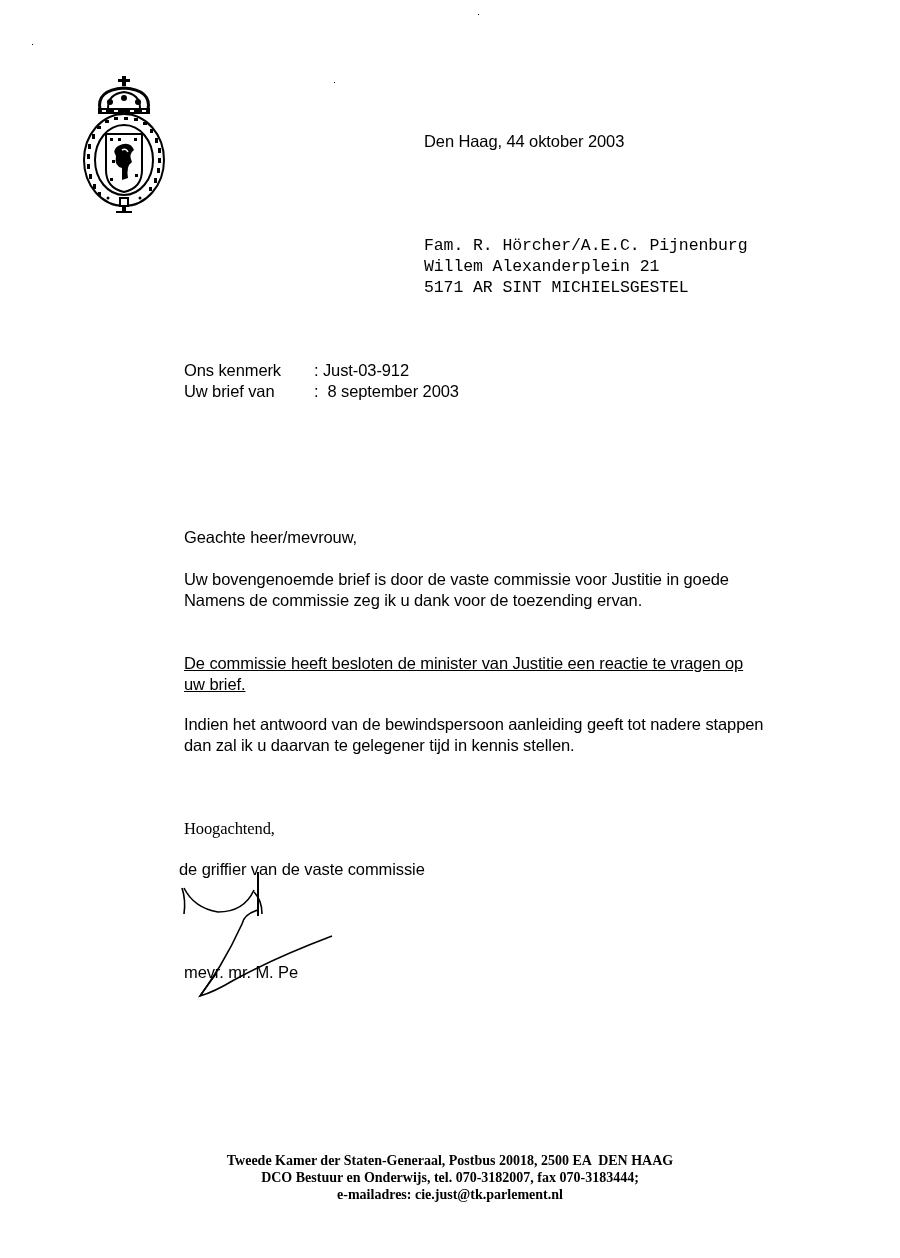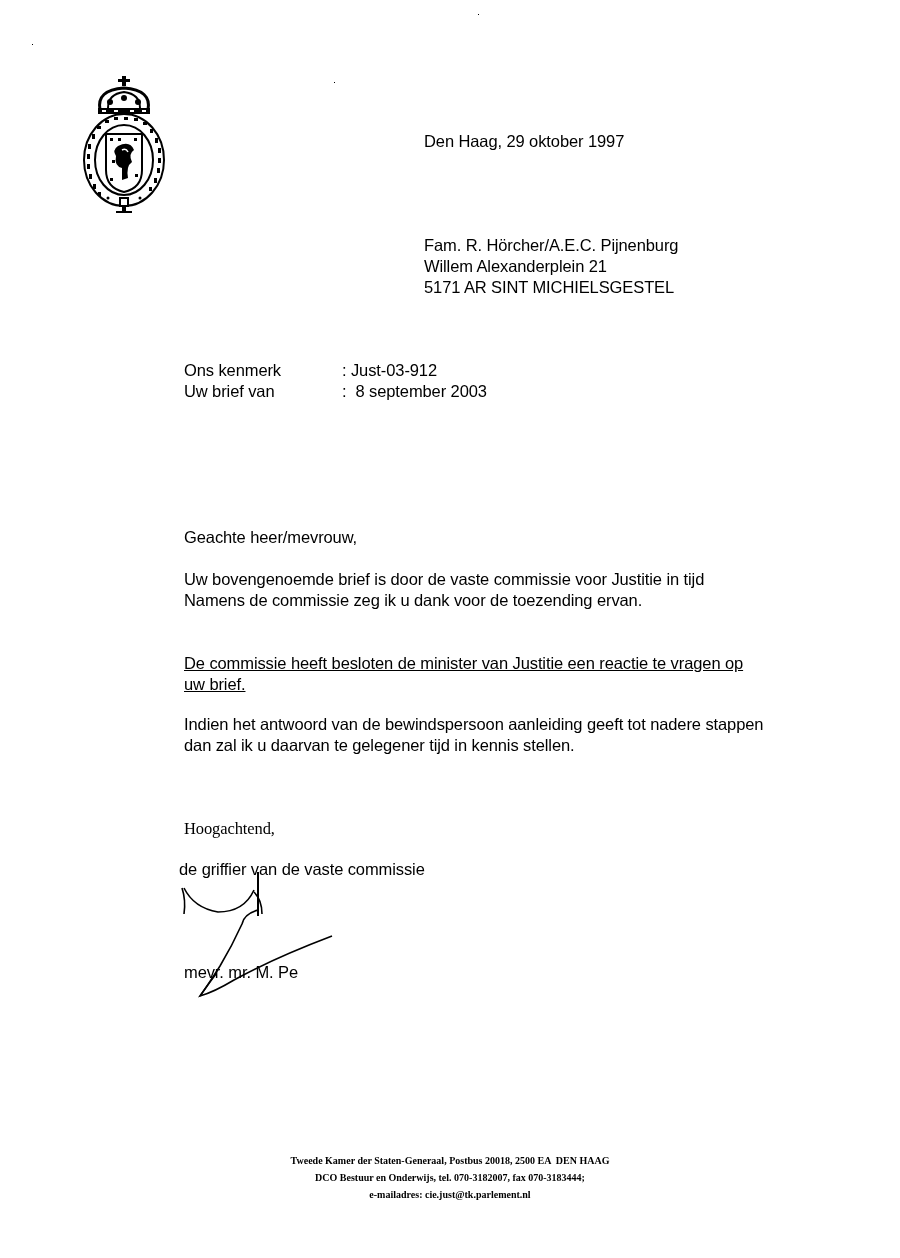--- a/index.html
+++ b/index.html
@@ -7,38 +7,38 @@
     width: 900px; height: 1258px; position: relative; overflow: hidden;
     font-family: "Liberation Sans", sans-serif; color: #000;
   }
   .abs { position: absolute; white-space: nowrap; }
   .t16 { font-size: 16.5px; line-height: 21px; letter-spacing: -0.1px; }
   .speck { position: absolute; width: 1px; height: 1px; background: #000; }
 
   #emblem { left: 78px; top: 74px; width: 92px; height: 140px; }
 
   #date-line { left: 424px; top: 131px; }
-  #addressee { left: 424px; top: 235px; }
+  #addressee { left: 424px; top: 235px; font-family: Liberation Mono, monospace; }
   #refs { left: 184px; top: 360px; }
-  #refs .row { display: flex; gap: 28px; }
+  #refs .row { display: flex; }
   #refs .lbl { width: 130px; }
 
   #salutation { left: 184px; top: 527px; }
   #para1 { left: 184px; top: 569px; }
   #para2 { left: 184px; top: 653px; text-decoration: underline; }
   #para3 { left: 184px; top: 714px; }
   #closing { left: 184px; top: 818px; font-family: Liberation Serif, serif; }
   #signer-title { left: 179px; top: 859px; }
   #signer-name { left: 184px; top: 962px; }
   #signature { left: 170px; top: 870px; width: 180px; height: 140px; }
 
   #footer {
     left: 0; width: 900px; top: 1152px; text-align: center;
     font-family: "Liberation Serif", serif; font-weight: bold;
-    font-size: 10px; line-height: 17px;
+    font-size: 14px; line-height: 17px;
   }
   .line { display: block; }
 </style>
 </head>
 <body>
 
 <div class="speck" style="left:32px;top:44px"></div>
 <div class="speck" style="left:478px;top:14px"></div>
 <div class="speck" style="left:334px;top:82px"></div>
 
@@ -96,21 +96,21 @@
   <path d="M40 72 Q52 66 56 76 Q50 80 54 88 Q48 92 50 104 L44 106 L44 94 Q36 92 38 82 Q34 76 40 72 Z" fill="#000"></path>
   <path d="M44 76 Q48 74 50 78" fill="none" stroke="#fff" stroke-width="1.5"></path>
 
   <rect x="42" y="124" width="8" height="8" fill="#fff" stroke="#000" stroke-width="2"></rect>
   <rect x="44" y="132" width="4" height="6" fill="#000"></rect>
   <path d="M38 138 L54 138" stroke="#000" stroke-width="2"></path>
   <circle cx="30" cy="124" r="1.5" fill="#000"></circle>
   <circle cx="62" cy="124" r="1.5" fill="#000"></circle>
 </svg>
 
-<div id="date-line" class="abs t16">Den Haag, 29 oktober 1997</div>
+<div id="date-line" class="abs t16">Den Haag, 44 oktober 2003</div>
 
 <div id="addressee" class="abs t16">
   <span class="line">Fam. R. Hörcher/A.E.C. Pijnenburg</span>
   <span class="line">Willem Alexanderplein 21</span>
   <span class="line">5171 AR SINT MICHIELSGESTEL</span>
 </div>
 
 <div id="refs" class="abs t16">
   <div class="row">
     <span class="lbl">Ons kenmerk</span>
@@ -118,21 +118,21 @@
   </div>
   <div class="row">
     <span class="lbl">Uw brief van</span>
     <span style="white-space:pre">:  8 september 2003</span>
   </div>
 </div>
 
 <div id="salutation" class="abs t16">Geachte heer/mevrouw,</div>
 
 <div id="para1" class="abs t16">
-  <span class="line">Uw bovengenoemde brief is door de vaste commissie voor Justitie in tijd</span>
+  <span class="line">Uw bovengenoemde brief is door de vaste commissie voor Justitie in goede</span>
   <span class="line">Namens de commissie zeg ik u dank voor de toezending ervan.</span>
 </div>
 <div id="para2" class="abs t16">
   <span class="line">De commissie heeft besloten de minister van Justitie een reactie te vragen op</span>
   <span class="line">uw brief.</span>
 </div>
 <div id="para3" class="abs t16">
   <span class="line">Indien het antwoord van de bewindspersoon aanleiding geeft tot nadere stappen</span>
   <span class="line">dan zal ik u daarvan te gelegener tijd in kennis stellen.</span>
 </div>

